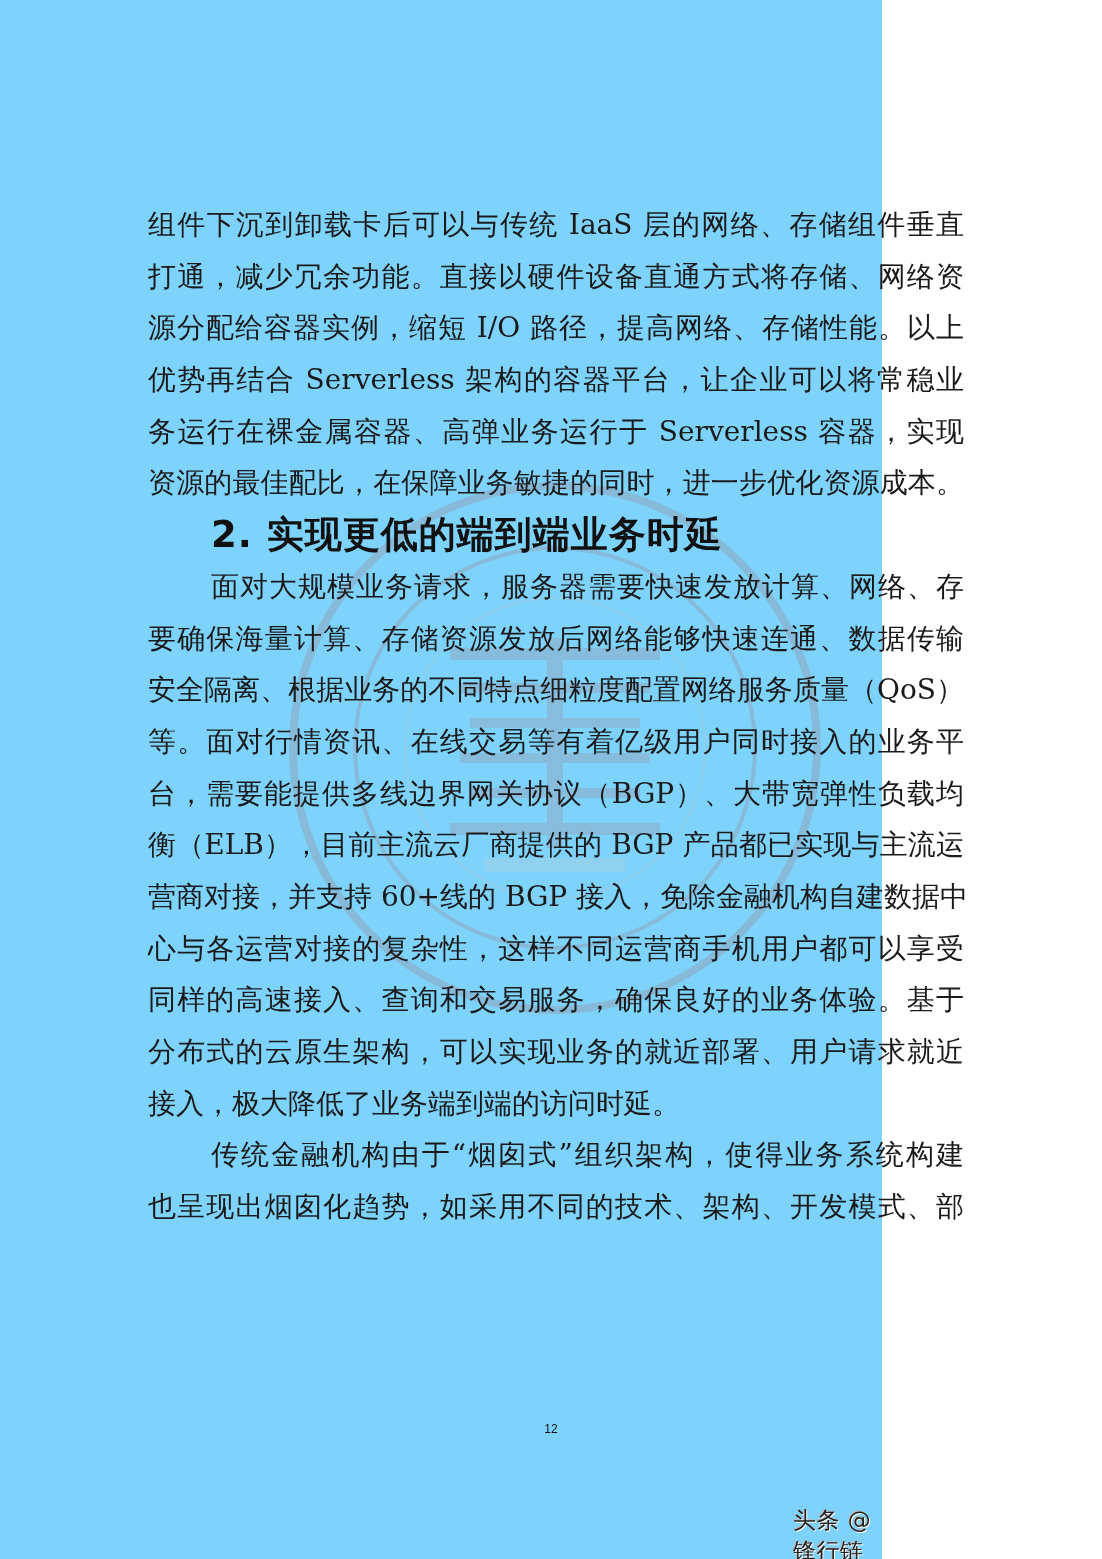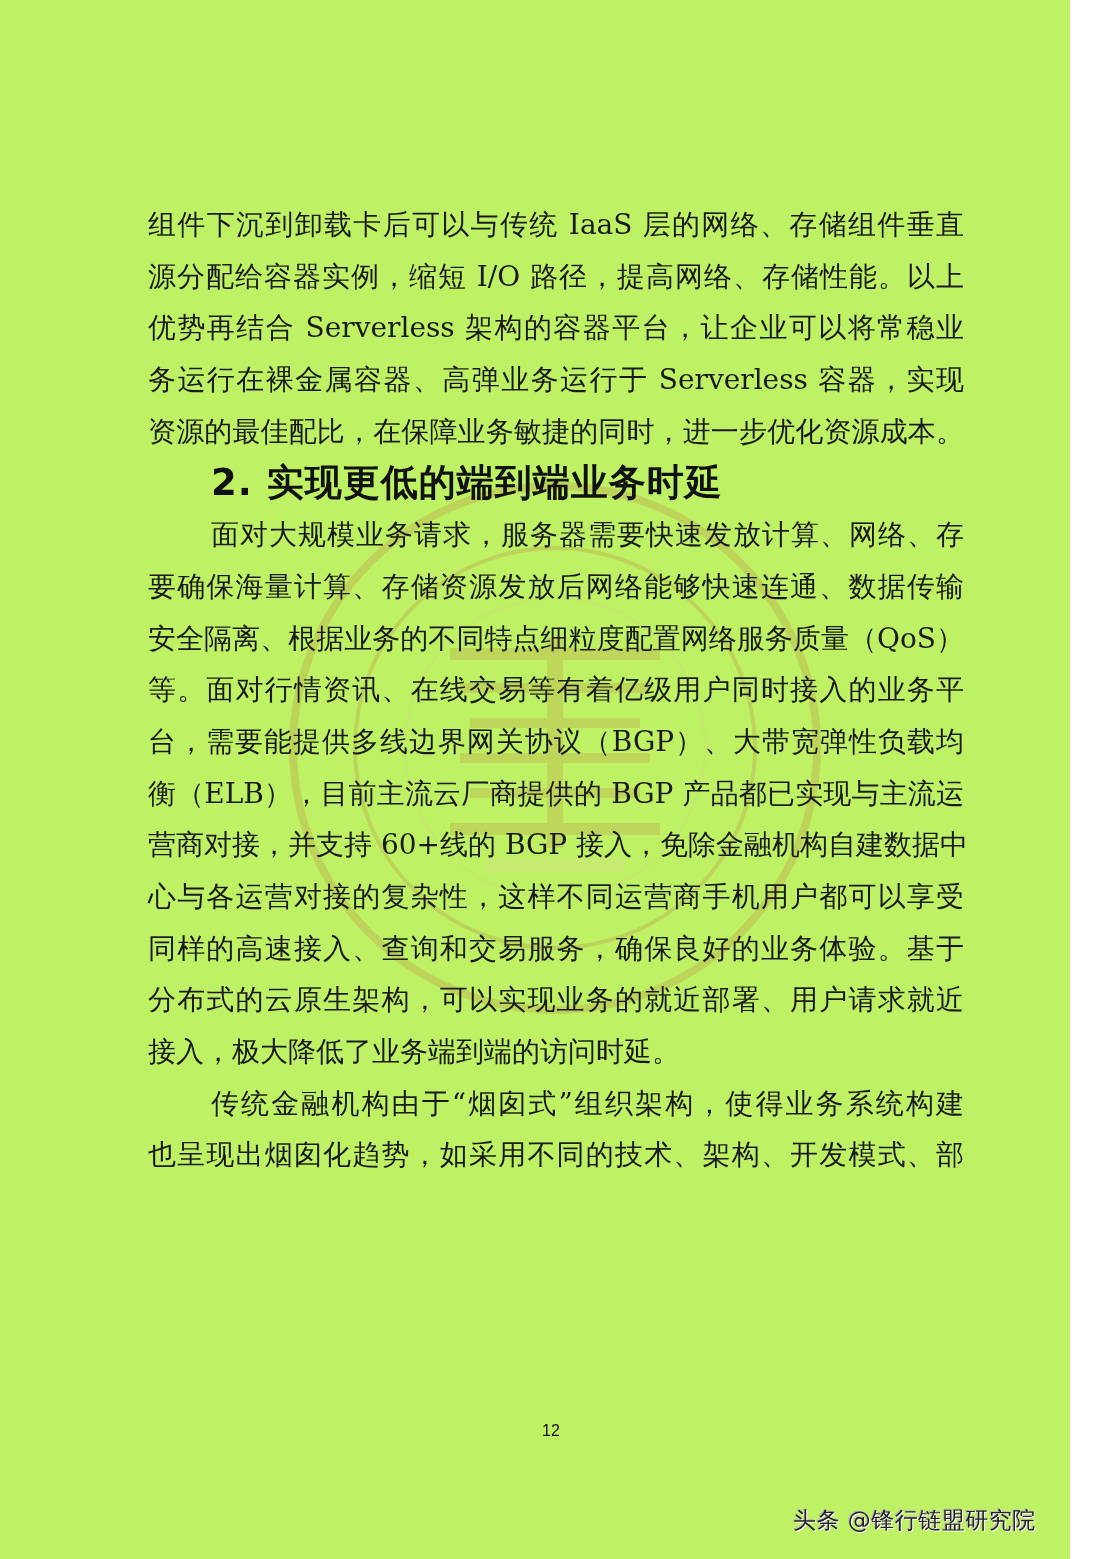--- a/index.html
+++ b/index.html
@@ -11,23 +11,23 @@
       width: 1102px;
       height: 1559px;
       position: relative;
       overflow: hidden;
       font-family: "DejaVu Serif", "Liberation Serif", serif;
       color: #1a1a1a;
     }
     .page {
       position: absolute;
       left: 0; top: 0;
-      width: 1070px;
+      width: 882px;
       height: 1559px;
-      background: #bef264;
+      background: #7dd3fc;
     }
     
     .seal {
       position: absolute;
       left: 285px;
       top: 478px;
       width: 540px;
       height: 540px;
       pointer-events: none;
       opacity: 0.16;
@@ -64,21 +64,21 @@
       color: #111;
       letter-spacing: 1px;
     }
     .page-number {
       position: absolute;
       top: 1422px;
       left: 0;
       width: 1102px;
       text-align: center;
       font-family: "Liberation Sans", "DejaVu Sans", sans-serif;
-      font-size: 16px;
+      font-size: 12px;
       color: #111;
     }
     .source-tag {
       position: absolute;
       left: 793px;
       top: 1505px;
       font-family: "DejaVu Sans", "Liberation Sans", sans-serif;
       font-size: 23px;
       color: #222;
       text-shadow: 1px 1px 0 #ffffff, -1px -1px 0 #bbbbbb;
@@ -103,20 +103,21 @@
       <rect x="165" y="345" width="210" height="12"></rect>
       <rect x="262" y="160" width="16" height="210"></rect>
     </g>
     <g fill="#f0c8b0">
       <rect x="200" y="380" width="140" height="14"></rect>
     </g>
   </svg>
 
   <div class="content">
     <div class="line">组件下沉到卸载卡后可以与传统 IaaS 层的网络、存储组件垂直</div>
+    <div class="line">打通，减少冗余功能。直接以硬件设备直通方式将存储、网络资</div>
     <div class="line">源分配给容器实例，缩短 I/O 路径，提高网络、存储性能。以上</div>
     <div class="line">优势再结合 Serverless 架构的容器平台，让企业可以将常稳业</div>
     <div class="line">务运行在裸金属容器、高弹业务运行于 Serverless 容器，实现</div>
     <div class="line">资源的最佳配比，在保障业务敏捷的同时，进一步优化资源成本。</div>
 
     <div class="heading">2. 实现更低的端到端业务时延</div>
 
     <div class="line indent">面对大规模业务请求，服务器需要快速发放计算、网络、存</div>
     <div class="line">要确保海量计算、存储资源发放后网络能够快速连通、数据传输</div>
     <div class="line">安全隔离、根据业务的不同特点细粒度配置网络服务质量（QoS）</div>

